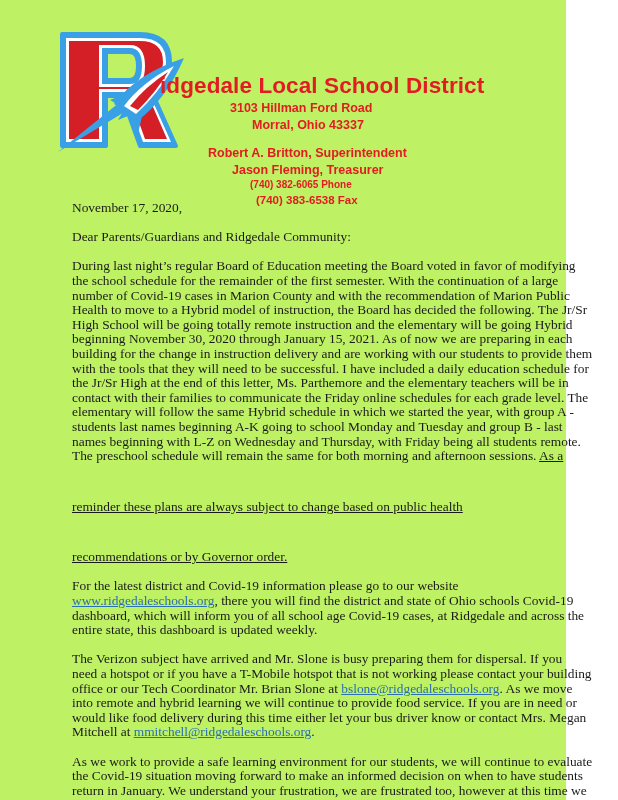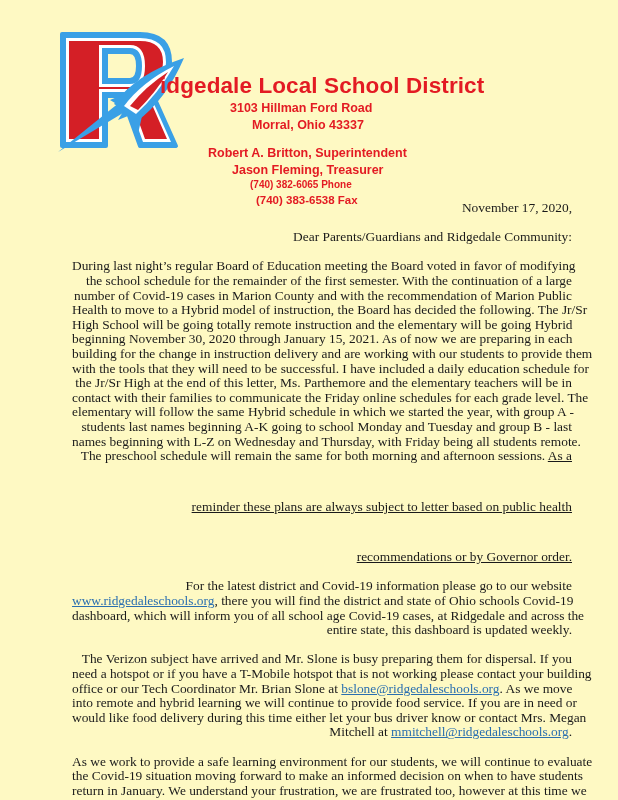--- a/index.html
+++ b/index.html
@@ -1,30 +1,30 @@
 <!DOCTYPE html>
 <html><head>
 <meta charset="utf-8">
 <style>
   html, body { margin: 0; padding: 0; background: #ffffff; }
   body { width: 618px; height: 800px; position: relative; overflow: hidden; }
-  .page { position: absolute; left: 0; top: 0; width: 618px; height: 800px; background: #fef9c3; }
+  .page { position: absolute; left: 0; top: 0; width: 566px; height: 800px; background: #bef264; }
   .logo { position: absolute; left: 58px; top: 30px; width: 130px; height: 124px; }
   .lh-title { position: absolute; left: 160px; top: 73px; font-family: "Liberation Sans", sans-serif; font-weight: bold; font-size: 22.5px; color: #e31b23; white-space: nowrap; letter-spacing: 0.1px; }
   .lh-line { position: absolute; font-family: "Liberation Sans", sans-serif; font-weight: bold; color: #e31b23; white-space: nowrap; text-align: left; }
   .addr1 { left: 230px; top: 101px; font-size: 12.5px; }
   .addr2 { left: 252px; top: 118px; font-size: 12.5px; }
   .off1 { left: 208px; top: 146px; font-size: 12.5px; }
   .off2 { left: 232px; top: 163px; font-size: 12.5px; }
   .off3 { left: 250px; top: 179px; font-size: 10px; }
   .off4 { left: 256px; top: 194px; font-size: 11.5px; }
 
   .body-text { position: absolute; left: 72px; top: 201px; width: 500px; font-family: "Liberation Serif", serif; font-size: 13.4px; line-height: 14.6px; color: #1a1a1a; }
   .body-text p { margin: 0 0 14.6px 0; }
-  .nowrap-lines span.l { display: block; white-space: nowrap; text-align: right; }
+  .nowrap-lines span.l { display: block; white-space: nowrap; }
   .emph { font-weight: normal; text-decoration: underline; margin-top: 36px; }
   a.lnk { color: #2a6fb0; text-decoration: underline; }
 </style>
 </head>
 <body>
 
 <div class="page">
 
   <svg class="logo" viewBox="0 0 130 124">
 
@@ -68,21 +68,21 @@
       <span class="l">High School will be going totally remote instruction and the elementary will be going Hybrid</span>
       <span class="l">beginning November 30, 2020 through January 15, 2021. As of now we are preparing in each</span>
       <span class="l">building for the change in instruction delivery and are working with our students to provide them</span>
       <span class="l">with the tools that they will need to be successful. I have included a daily education schedule for</span>
       <span class="l">the Jr/Sr High at the end of this letter, Ms. Parthemore and the elementary teachers will be in</span>
       <span class="l">contact with their families to communicate the Friday online schedules for each grade level. The</span>
       <span class="l">elementary will follow the same Hybrid schedule in which we started the year, with group A -</span>
       <span class="l">students last names beginning A-K going to school Monday and Tuesday and group B - last</span>
       <span class="l">names beginning with L-Z on Wednesday and Thursday, with Friday being all students remote.</span>
       <span class="l"><span>The preschool schedule will remain the same for both morning and afternoon sessions. </span><span class="emph">As a</span></span>
-      <span class="l emph">reminder these plans are always subject to letter based on public health</span>
+      <span class="l emph">reminder these plans are always subject to change based on public health</span>
       <span class="l emph">recommendations or by Governor order.</span>
     </p>
 
     <p>
       <span class="l">For the latest district and Covid-19 information please go to our website</span>
       <span class="l"><a class="lnk">www.ridgedaleschools.org</a><span>, there you will find the district and state of Ohio schools Covid-19</span></span>
       <span class="l">dashboard, which will inform you of all school age Covid-19 cases, at Ridgedale and across the</span>
       <span class="l">entire state, this dashboard is updated weekly.</span>
     </p>
 

